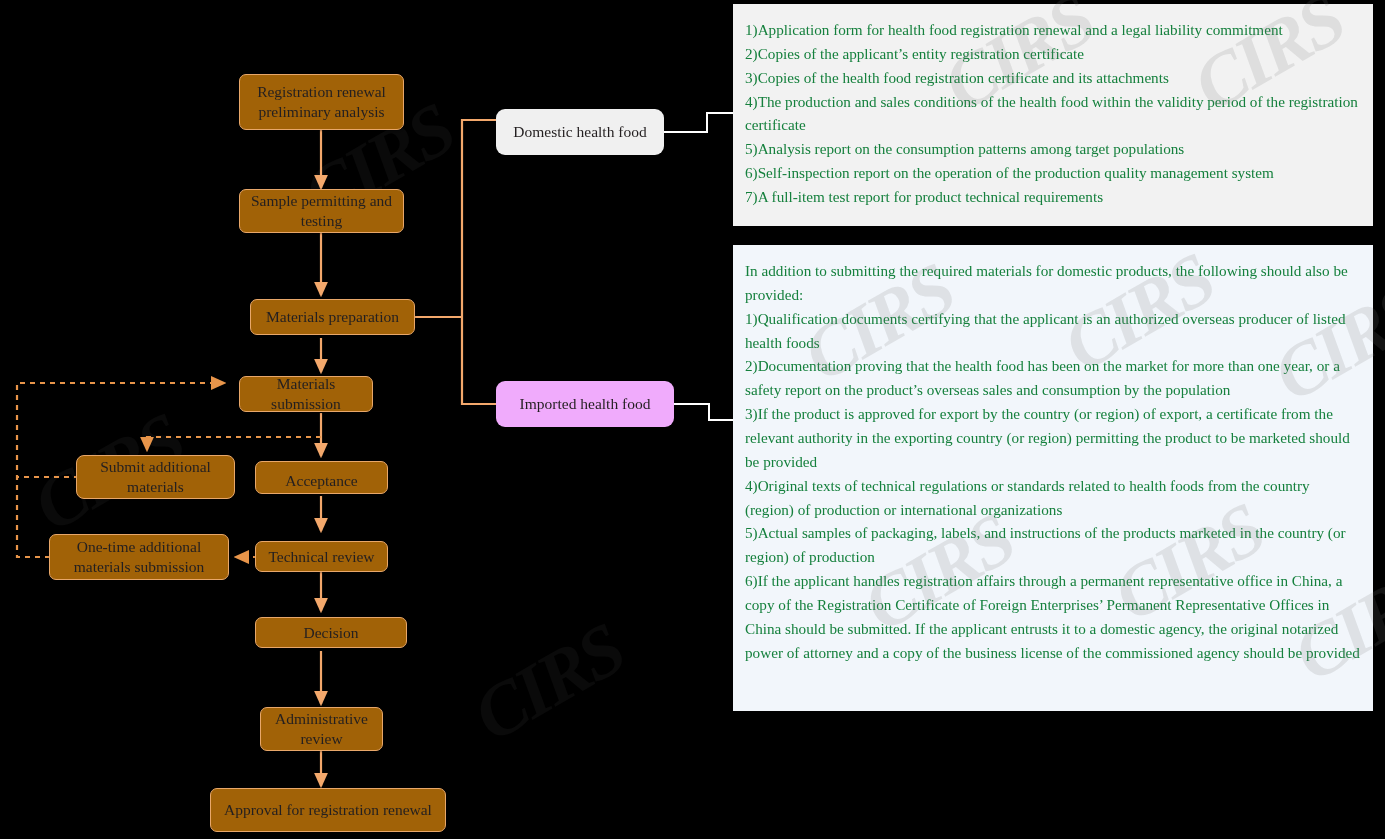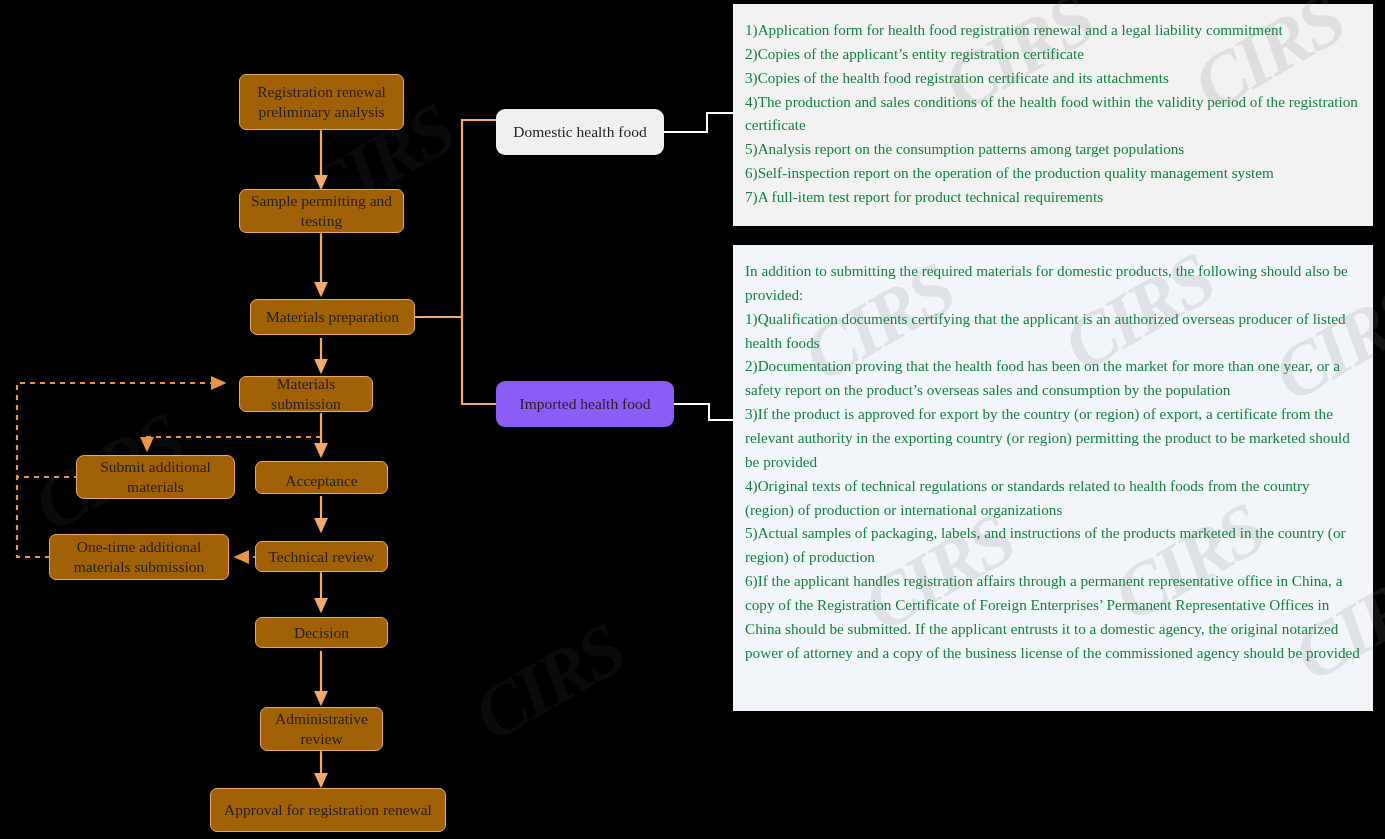--- a/index.html
+++ b/index.html
@@ -51,21 +51,21 @@
     box-sizing: border-box;
     border-radius: 9px;
     display: flex;
     align-items: center;
     justify-content: center;
     text-align: center;
     font-size: 15.5px;
     color: #231f20;
   }
   .catbox.gray { background: #F0F0F0; }
-  .catbox.blue { background: #8b5cf6; }
+  .catbox.blue { background: #f0abfc; }
 
   
   .panel {
     position: absolute;
     box-sizing: border-box;
     padding: 14px 12px 10px 12px;
     font-size: 15.2px;
     line-height: 1.57;
     color: #15803d;
     overflow: hidden;
@@ -162,21 +162,21 @@
   </div>
 
   <div class="node" style="left:255px; top:461px; width:133px; height:33px;align-items:flex-end;">
     <span>Acceptance</span>
   </div>
 
   <div class="node" style="left:255px; top:541px; width:133px; height:31px;">
     <span>Technical review</span>
   </div>
 
-  <div class="node" style="left:255px; top:617px; width:133px; height:31px;">
+  <div class="node" style="left:255px; top:617px; width:152px; height:31px;">
     <span>Decision</span>
   </div>
 
   <div class="node" style="left:260px; top:707px; width:123px; height:44px;">
     <span>Administrative review</span>
   </div>
 
   <div class="node" style="left:210px; top:788px; width:236px; height:44px;">
     <span>Approval for registration renewal</span>
   </div>

